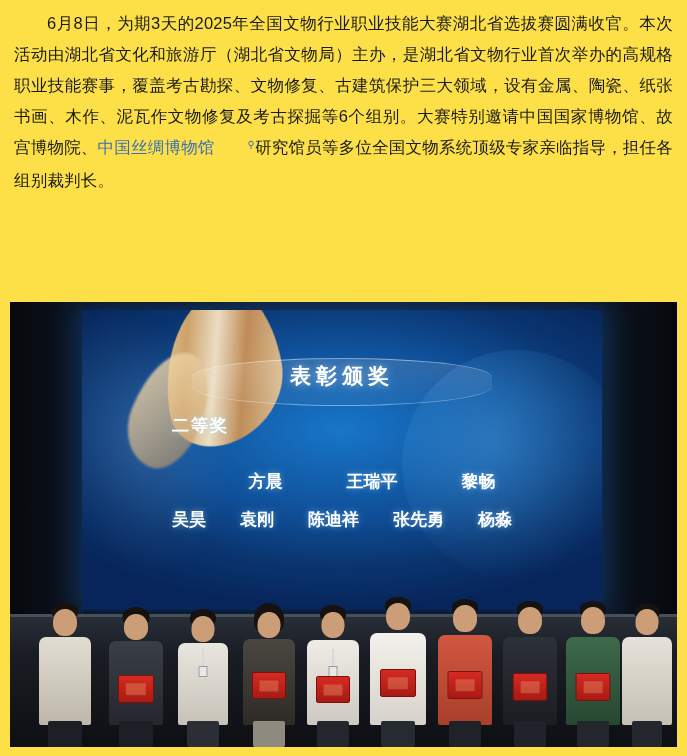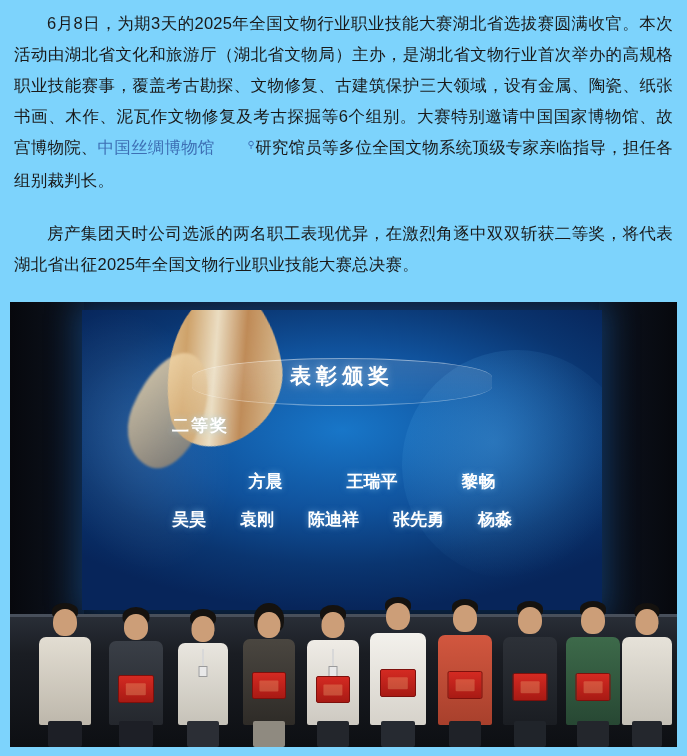--- a/index.html
+++ b/index.html
@@ -10,21 +10,21 @@
   body {
     width: 687px;
     height: 756px;
     font-family: "Liberation Sans", "DejaVu Sans", sans-serif;
     overflow: hidden;
   }
   .page {
     width: 687px;
     height: 756px;
     position: relative;
-    background: #7dd3fc;
+    background: #fde047;
   }
   .article-body {
     padding: 8px 14px 0 14px;
   }
   .para {
     font-size: 16.5px;
     line-height: 31px;
     color: #1a1a1a;
     text-align: justify;
     text-justify: inter-ideograph;
@@ -275,21 +275,20 @@
   }
 </style>
 </head>
 <body>
 
 <div class="page">
 
   <div class="article-body">
     <p class="para"><span>6月8日，为期3天的2025年全国文物行业职业技能大赛湖北省选拔赛圆满收官。本次活动由湖北省文化和旅游厅（湖北省文物局）主办，是湖北省文物行业首次举办的高规格职业技能赛事，覆盖考古勘探、文物修复、古建筑保护三大领域，设有金属、陶瓷、纸张书画、木作、泥瓦作文物修复及考古探掘等6个组别。大赛特别邀请中国国家博物馆、故宫博物院、</span><span class="link-inline"><span>中国丝绸博物馆</span><span class="link-mark">⚲</span></span><span>研究馆员等多位全国文物系统顶级专家亲临指导，担任各组别裁判长。</span></p>
 
-    <p class="para second">房产集团天时公司选派的两名职工表现优异，在激烈角逐中双双斩获二等奖，将代表湖北省出征2025年全国文物行业职业技能大赛总决赛。</p>
   </div>
 
   <div class="photo-wrap">
     <div class="stage">
       <div class="backdrop-left"></div>
       <div class="backdrop-right"></div>
 
       <div class="led">
         <div class="glow-blob"></div>
         <div class="silk-swirl"></div>

